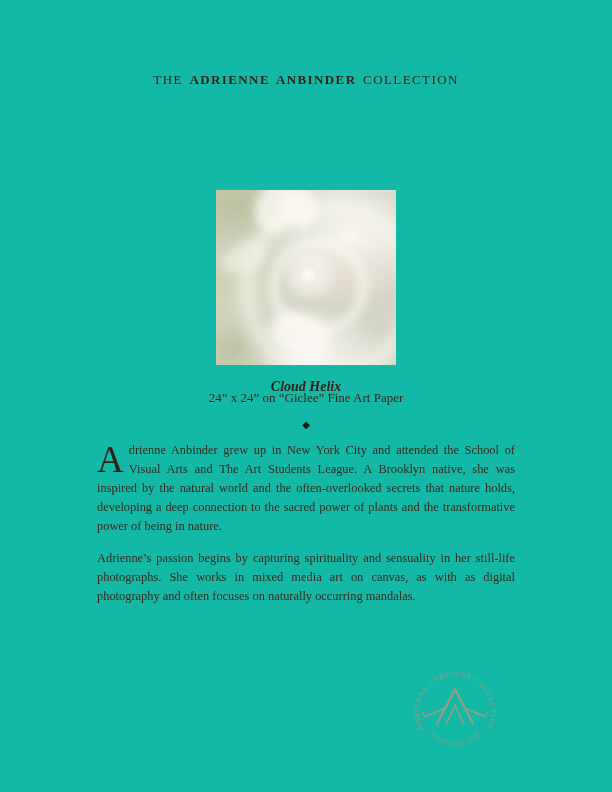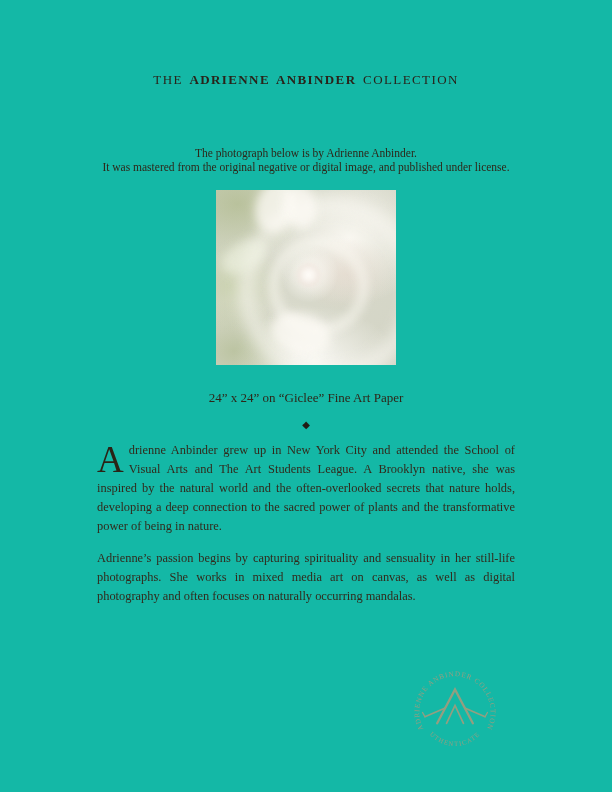--- a/index.html
+++ b/index.html
@@ -115,41 +115,38 @@
 </head>
 <body>
 
 <div class="page">
 
   <div class="collection-line">
     <span>THE </span><b>ADRIENNE ANBINDER</b><span> COLLECTION</span>
   </div>
 
 
-  <div class="subtitle">
-    <div>The photograph below is by Adrienne Anbinder.</div>
-    <div>It was mastered from the original negative or digital image, and published under license.</div>
-  </div>
 
   <div class="photo">
     <div class="layer ring1"></div>
     <div class="layer ring2"></div>
     <div class="layer petal p1"></div>
     <div class="layer petal p2"></div>
     <div class="layer petal p3"></div>
     <div class="layer petal p4"></div>
     <div class="layer core"></div>
   </div>
 
+  <div class="art-title">Cloud Helix</div>
   <div class="art-medium">24” x 24” on “Giclee” Fine Art Paper</div>
   <div class="separator">◆</div>
 
   <div class="bio">
     <p><span class="dropcap">A</span><span>drienne Anbinder grew up in New York City and attended the School of Visual Arts and The Art Students League. A Brooklyn native, she was inspired by the natural world and the often-overlooked secrets that nature holds, developing a deep connection to the sacred power of plants and the transformative power of being in nature.</span></p>
-    <p>Adrienne’s passion begins by capturing spirituality and sensuality in her still-life photographs. She works in mixed media art on canvas, as well as digital photography and often focuses on naturally occurring mandalas.</p>
+    <p>Adrienne’s passion begins by capturing spirituality and sensuality in her still-life photographs. She works in mixed media art on canvas, as with as digital photography and often focuses on naturally occurring mandalas.</p>
   </div>
 
   <div class="seal">
     <svg viewBox="0 0 100 100">
       <defs>
         <path id="arcTop" d="M 25.6,79.1 A 38,38 0 1 1 74.4,79.1" fill="none"></path>
         <path id="arcBottom" d="M 24.5,75.5 A 36,36 0 0 0 75.5,75.5" fill="none"></path>
       </defs>
       <text font-size="7.6" letter-spacing="1" fill="#ab9a7a" font-family="Liberation Serif, serif">
         <textPath href="#arcTop" startOffset="50%" text-anchor="middle">ADRIENNE ANBINDER COLLECTION</textPath>

